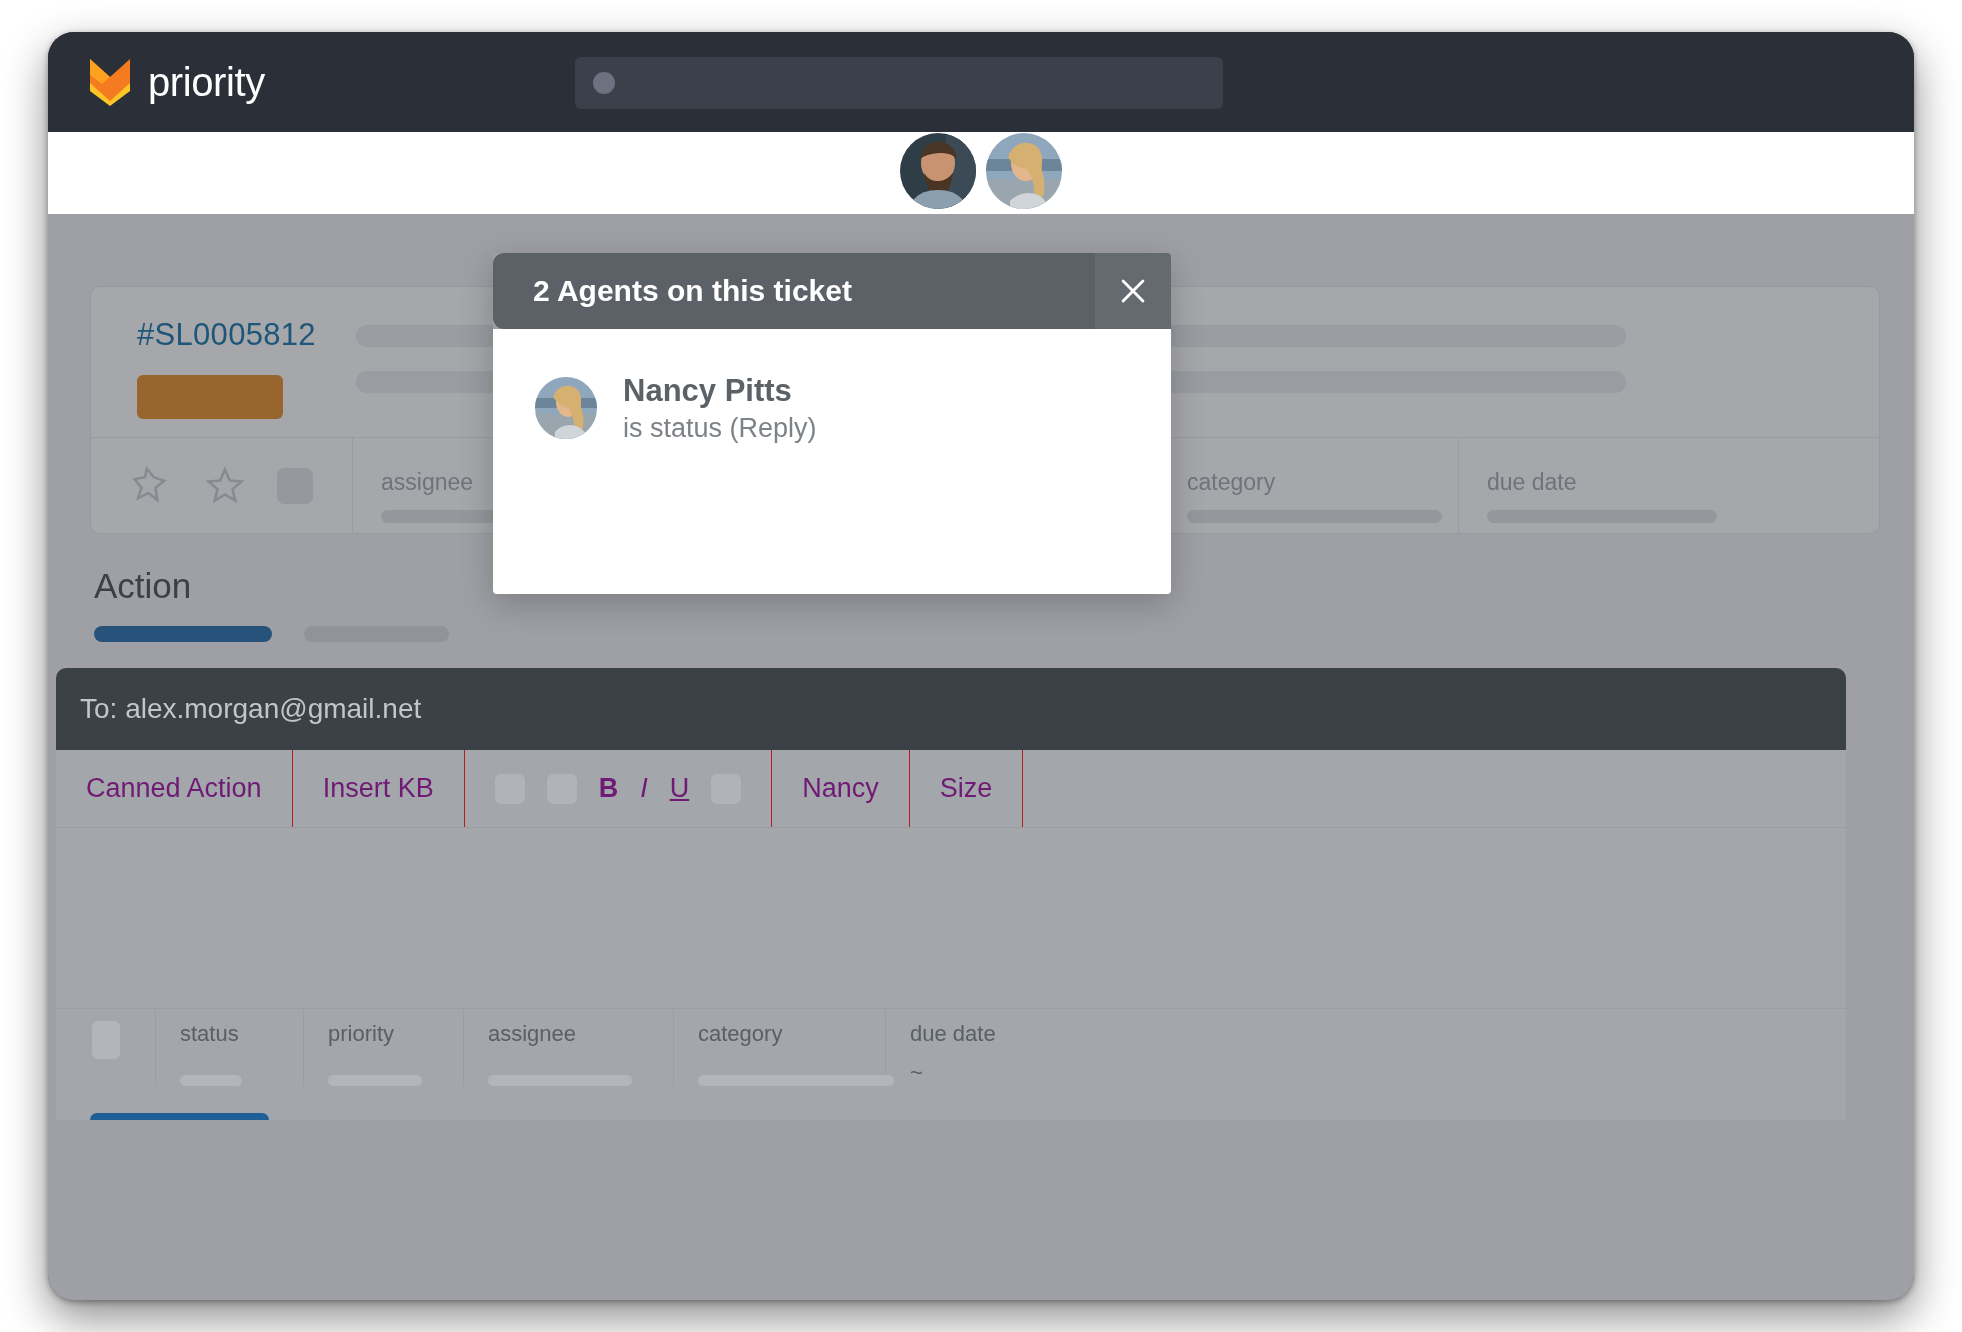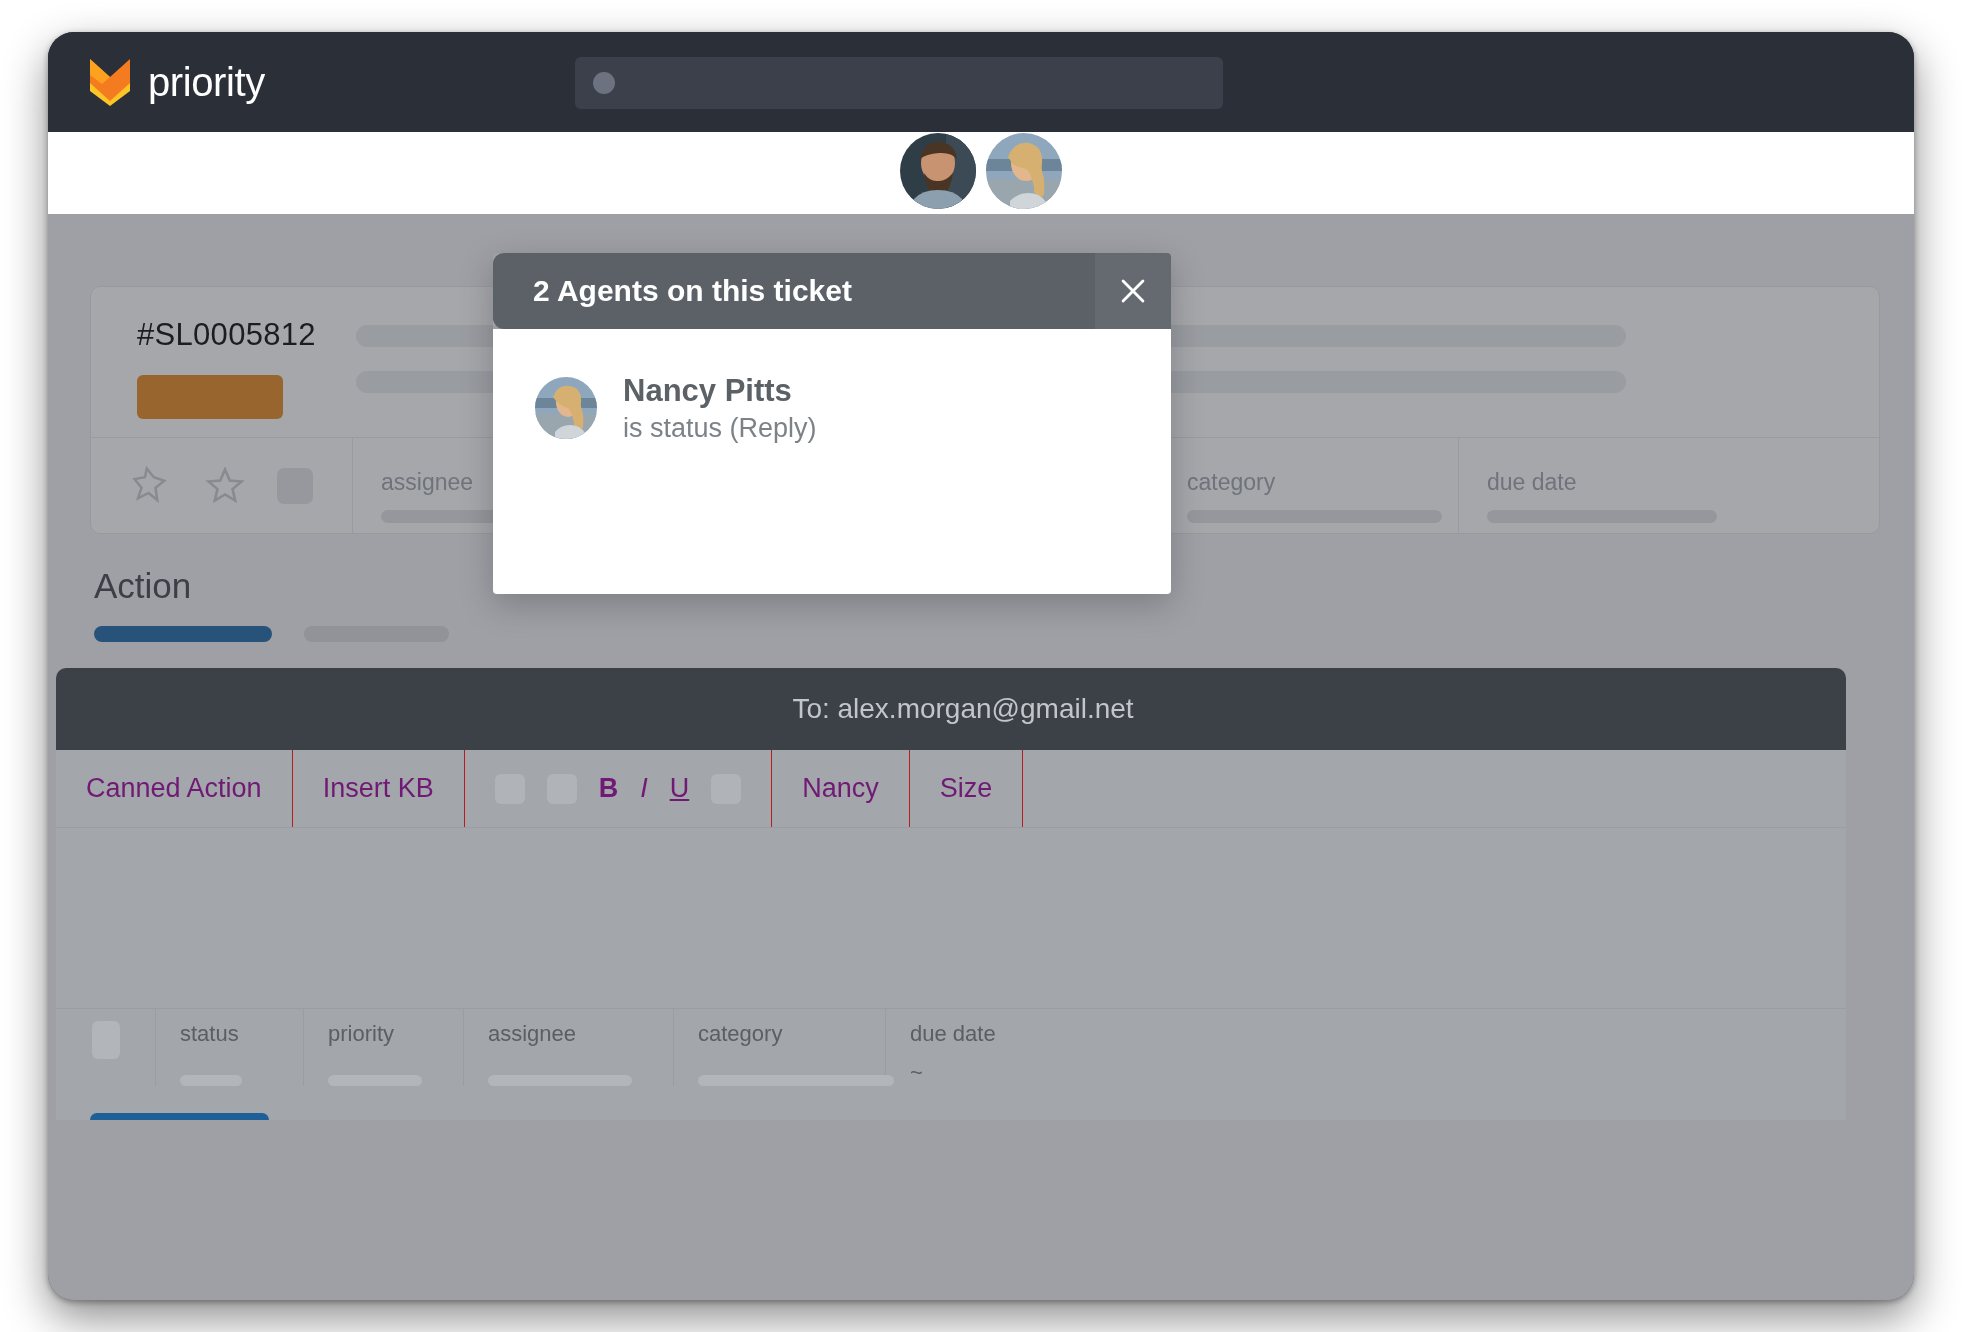--- a/index.html
+++ b/index.html
@@ -73,21 +73,21 @@
   }
 
   
   #ticket-card {
     position: absolute; left: 42px; top: 72px;
     width: 1790px; height: 248px;
     background: #ffffff; border-radius: 10px;
     border: 1px solid #e3e5e8;
   }
   #ticket-head { padding: 30px 46px 0 46px; display: flex; }
-  #ticket-id { font-size: 31px; color: #000000; letter-spacing: .3px; }
+  #ticket-id { font-size: 31px; color: #0369a1; letter-spacing: .3px; }
   #ticket-badge {
     margin-top: 22px; width: 146px; height: 44px;
     background: #e38617; border-radius: 6px;
   }
   #ticket-head-bars { margin-left: 40px; margin-top: 8px; flex: 1; }
   .headbar { height: 22px; border-radius: 11px; background: #e8eaec; margin-bottom: 24px; }
 
   #ticket-meta {
     position: absolute; left: 0; bottom: 0;
     width: 100%; height: 96px;
@@ -115,21 +115,21 @@
     position: absolute; left: 0; top: 454px;
     width: 1790px; height: 452px;
     margin-left: 8px;
     z-index: 40;
     border-radius: 10px 10px 0 0;
     overflow: hidden;
     background: #a3a6aa;
   }
   #composer-head {
     height: 82px; background: #3b4146;
-    display: flex; align-items: center; justify-content: center;
+    display: flex; align-items: center;
   }
   #to-line { color: #c2c6ca; font-size: 28px; margin-left: 24px; }
   #head-actions { margin-left: auto; display: flex; align-items: center; height: 100%; }
   .head-action { color: #c2c6ca; font-size: 27px; padding: 0 26px; }
   #collapse-btn {
     width: 100px; height: 100%;
     border-left: 1px solid #4c5257;
     display: flex; align-items: center; justify-content: center;
   }
   #collapse-btn .dash { width: 30px; height: 3px; background: #c2c6ca; }

